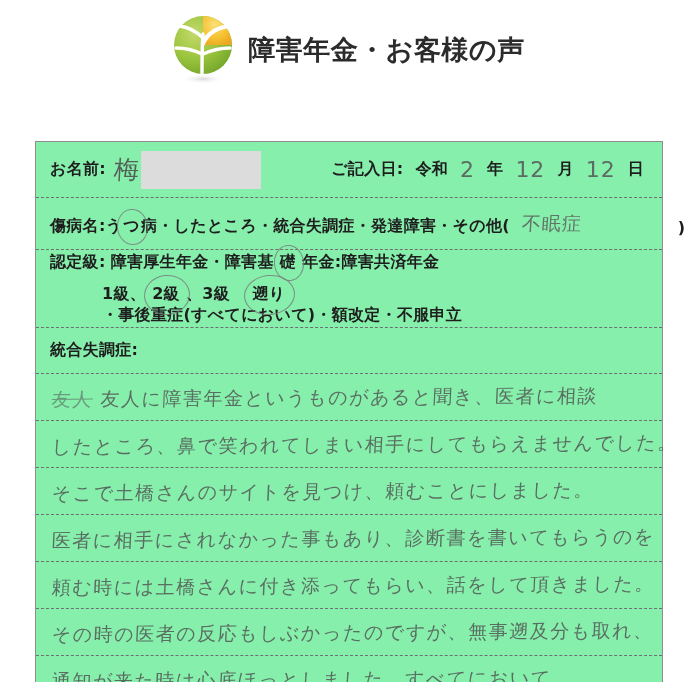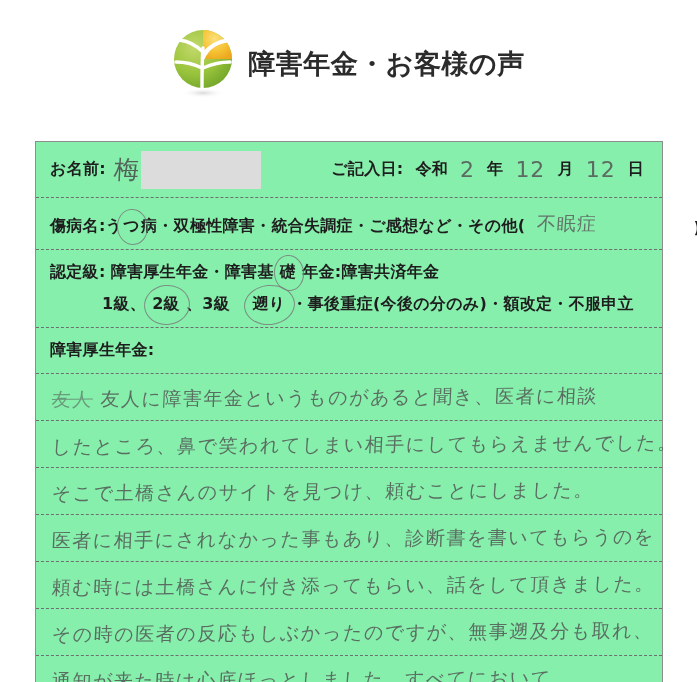--- a/index.html
+++ b/index.html
@@ -16,21 +16,21 @@
     color: #222;
   }
 
   
   .header {
     position: absolute;
     left: 0; top: 0;
     width: 697px;
     height: 100px;
     display: flex;
-    align-items: flex-end;
+    align-items: center;
     justify-content: center;
   }
   .header-inner {
     display: flex;
     align-items: center;
     gap: 14px;
   }
 
   .logo {
     position: relative;
@@ -254,44 +254,44 @@
       <span class="label">日</span>
     </div>
   </div>
 
   <div class="row row-illness">
     <div class="illness-line">
       <span class="label">傷病名:</span>
       <span class="label">う</span>
       <span class="label circled">つ</span>
       <span class="label">病</span>
-      <span class="label">・双極性障害・統合失調症・ご感想など・その他(</span>
+      <span class="label">・したところ・統合失調症・発達障害・その他(</span>
       <span class="hand-write" style="margin:0 10px 0 12px;">不眠症</span>
       <span class="label" style="margin-left:86px;">)</span>
     </div>
   </div>
 
   <div class="row row-grade">
     <div class="grade-line1">
       <span class="label">認定級:</span>
       <span class="label">障害厚生年金・障害基</span>
       <span class="label circled">礎</span>
       <span class="label">年金:障害共済年金</span>
     </div>
     <div class="grade-line2">
       <span class="label">1級、</span>
       <span class="label circled circled-wide">2級</span>
       <span class="label">、3級　</span>
       <span class="label circled circled-wide">遡り</span>
-      <span class="label">・事後重症(今後の分のみ)・額改定・不服申立</span>
+      <span class="label">・事後重症(すべてにおいて)・額改定・不服申立</span>
     </div>
   </div>
 
   <div class="row row-impr-head">
-    <span class="label">障害厚生年金:</span>
+    <span class="label">統合失調症:</span>
   </div>
 
   <div class="write-line">
     <span class="hand-body">
       <span class="strike">友人</span>
       <span>友人に障害年金というものがあると聞き、医者に相談</span>
     </span>
   </div>
   <div class="write-line">
     <span class="hand-body">したところ、鼻で笑われてしまい相手にしてもらえませんでした。</span>

